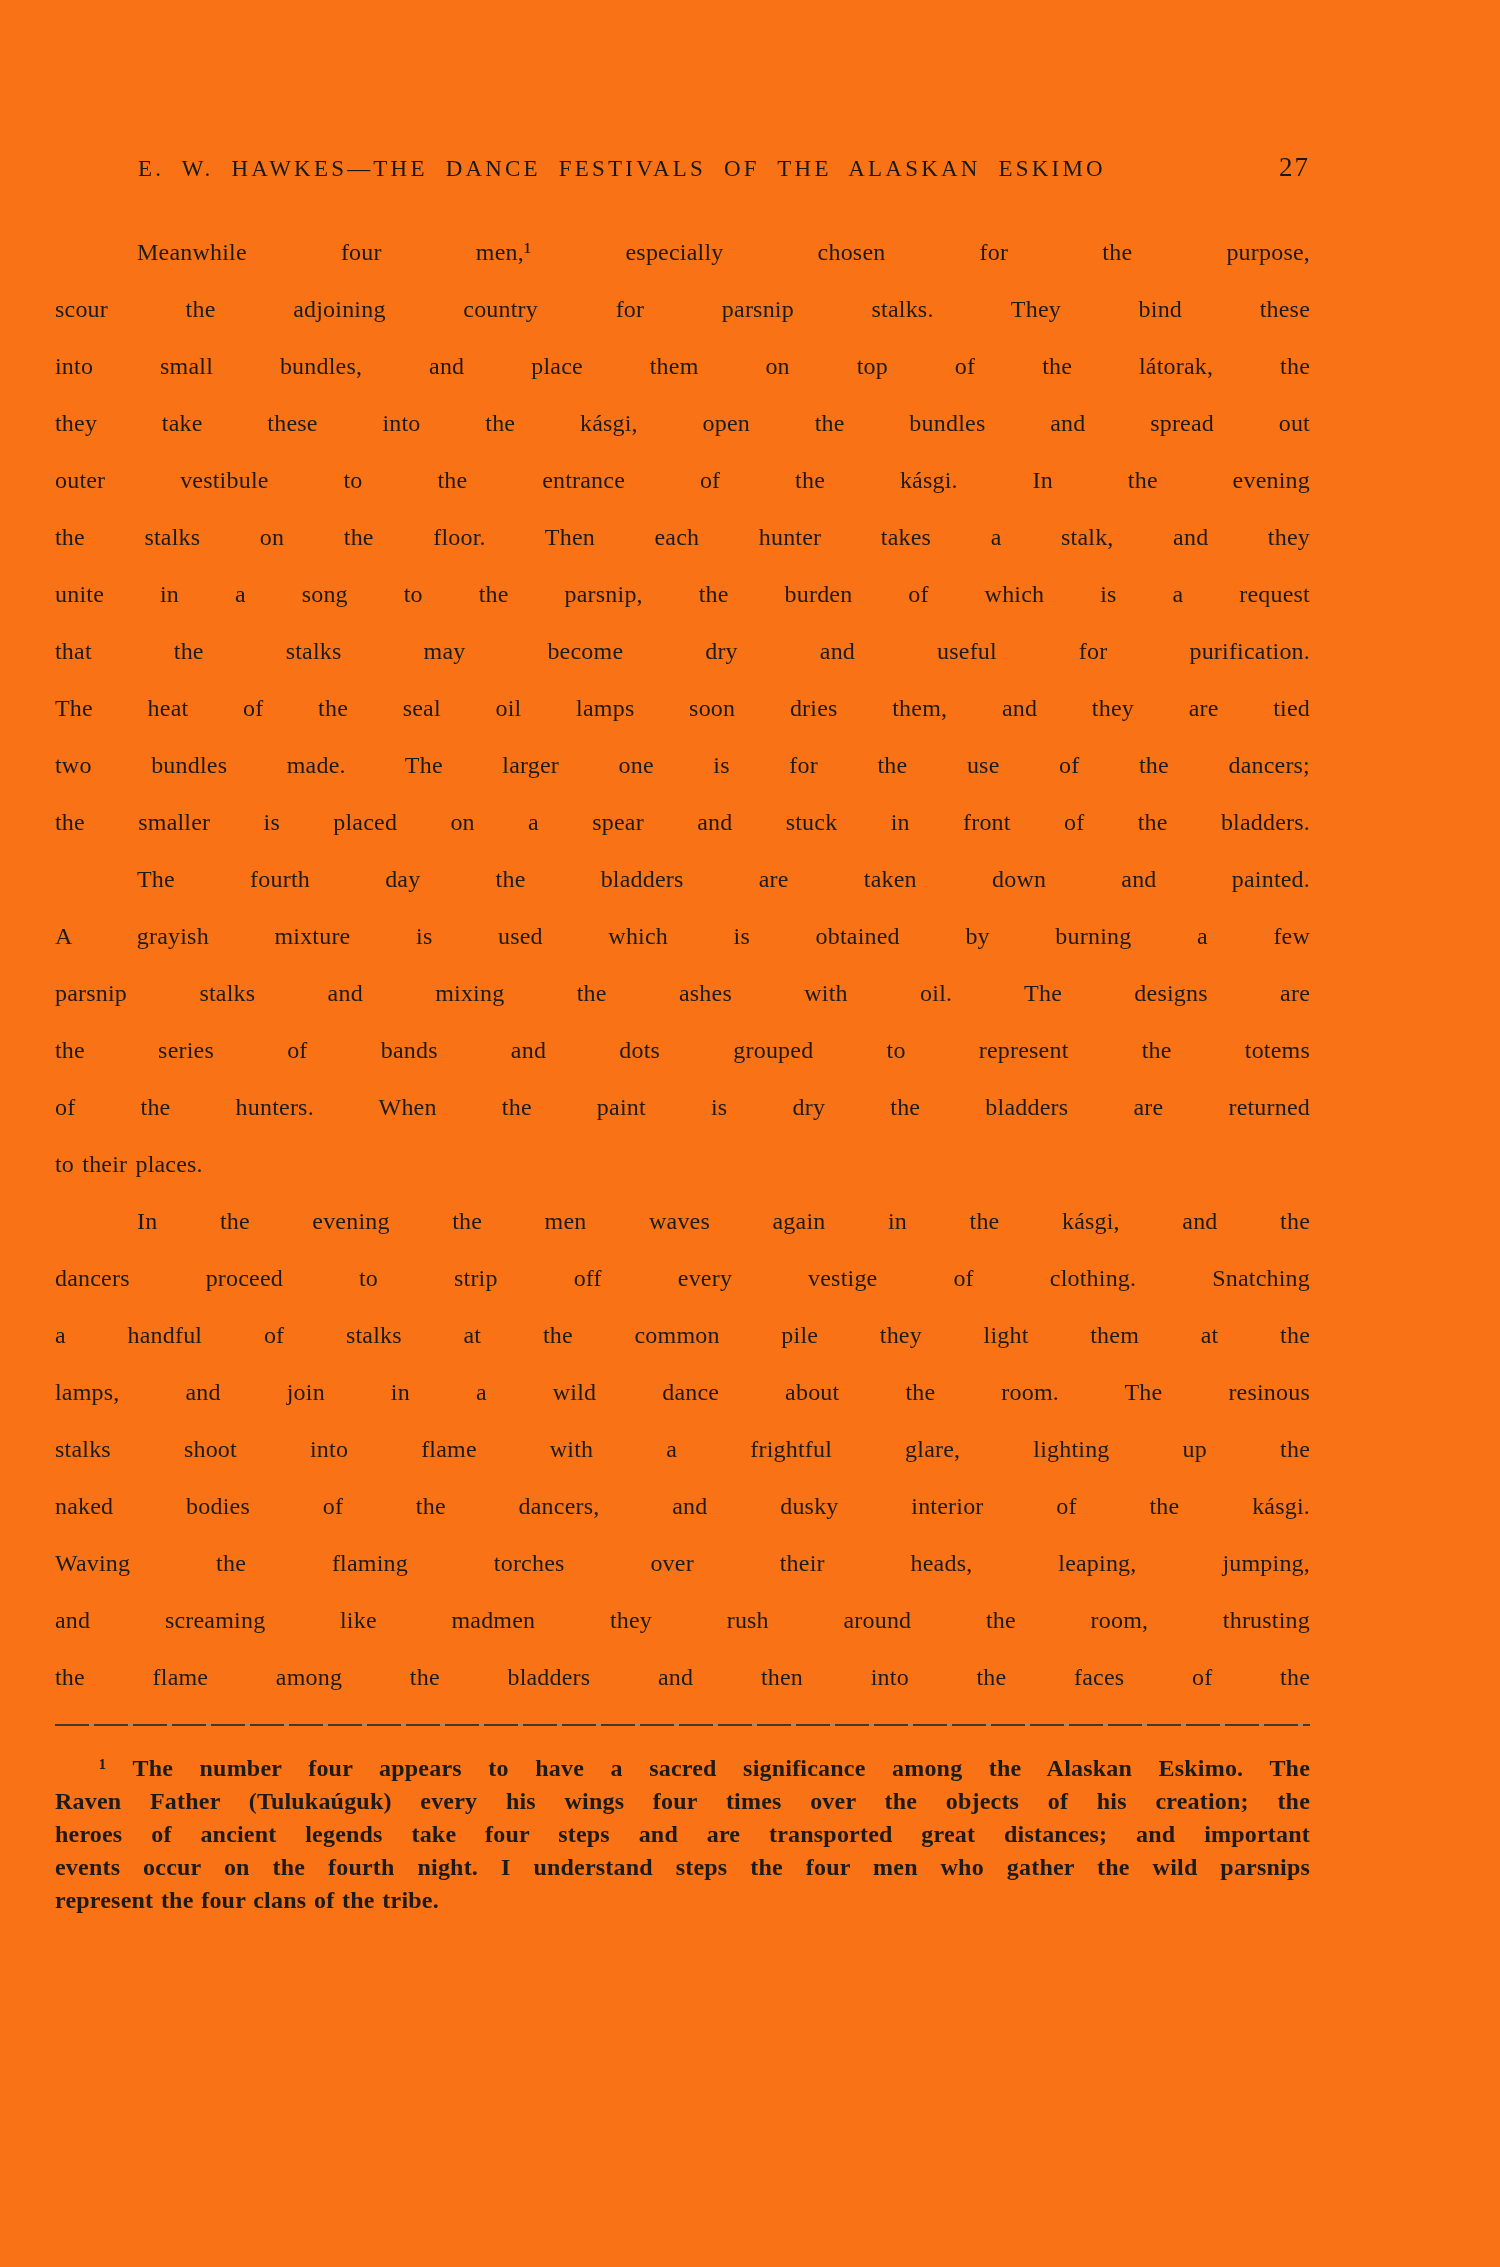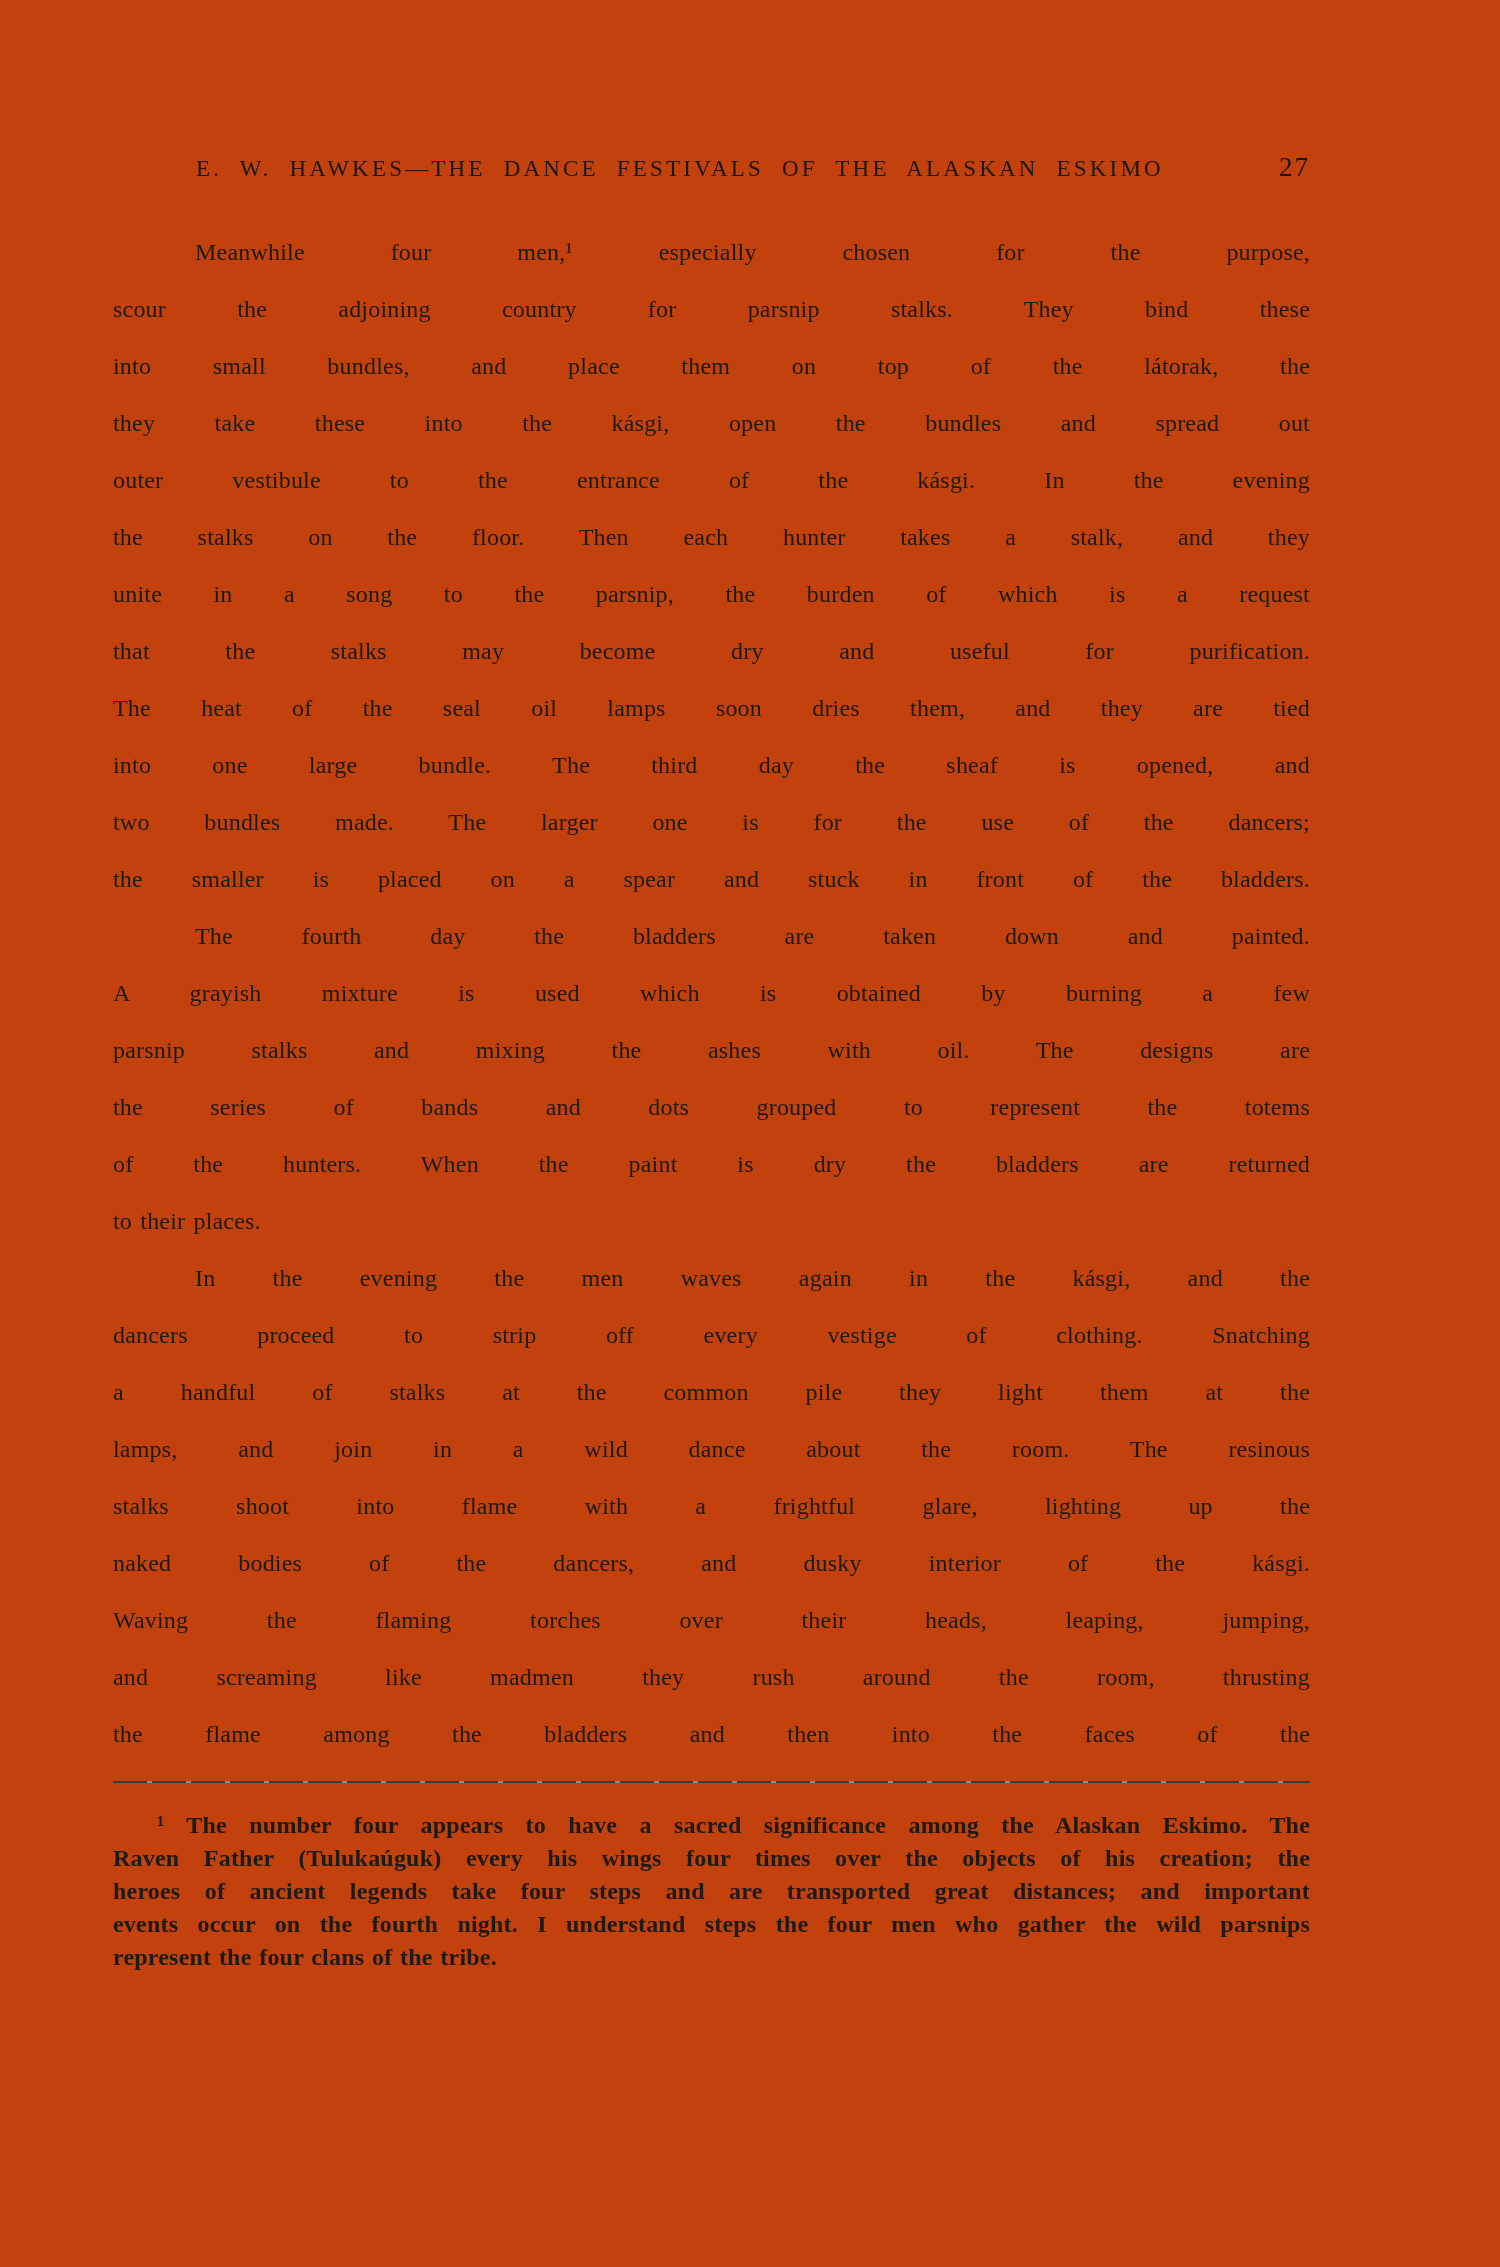--- a/index.html
+++ b/index.html
@@ -5,24 +5,24 @@
   html, body {
     margin: 0;
     padding: 0;
     background: #fdfdfb;
   }
   .page {
     position: relative;
     width: 1500px;
     height: 2267px;
     box-sizing: border-box;
-    background: #c2410c;
+    background: #f97316;
     color: #1c1b18;
     font-family: "Liberation Serif", "DejaVu Serif", serif;
-    padding-left: 113px;
+    padding-left: 55px;
     padding-right: 190px;
     overflow: hidden;
   }
   .running-head {
     margin-top: 152px;
     display: flex;
     justify-content: space-between;
     align-items: baseline;
     font-size: 23px;
     line-height: 30px;
@@ -96,21 +96,20 @@
     <section class="paragraph">
       <div class="line just indent">Meanwhile four men,¹ especially chosen for the purpose,</div>
       <div class="line just">scour the adjoining country for parsnip stalks. They bind these</div>
       <div class="line just">into small bundles, and place them on top of the látorak, the</div>
       <div class="line just">they take these into the kásgi, open the bundles and spread out</div>
       <div class="line just">outer vestibule to the entrance of the kásgi. In the evening</div>
       <div class="line just">the stalks on the floor. Then each hunter takes a stalk, and they</div>
       <div class="line just">unite in a song to the parsnip, the burden of which is a request</div>
       <div class="line just">that the stalks may become dry and useful for purification.</div>
       <div class="line just">The heat of the seal oil lamps soon dries them, and they are tied</div>
-      <div class="line just">into one large bundle. The third day the sheaf is opened, and</div>
       <div class="line just">two bundles made. The larger one is for the use of the dancers;</div>
       <div class="line just">the smaller is placed on a spear and stuck in front of the bladders.</div>
     </section>
 
     <section class="paragraph">
       <div class="line just indent">The fourth day the bladders are taken down and painted.</div>
       <div class="line just">A grayish mixture is used which is obtained by burning a few</div>
       <div class="line just">parsnip stalks and mixing the ashes with oil. The designs are</div>
       <div class="line just">the series of bands and dots grouped to represent the totems</div>
       <div class="line just">of the hunters. When the paint is dry the bladders are returned</div>

